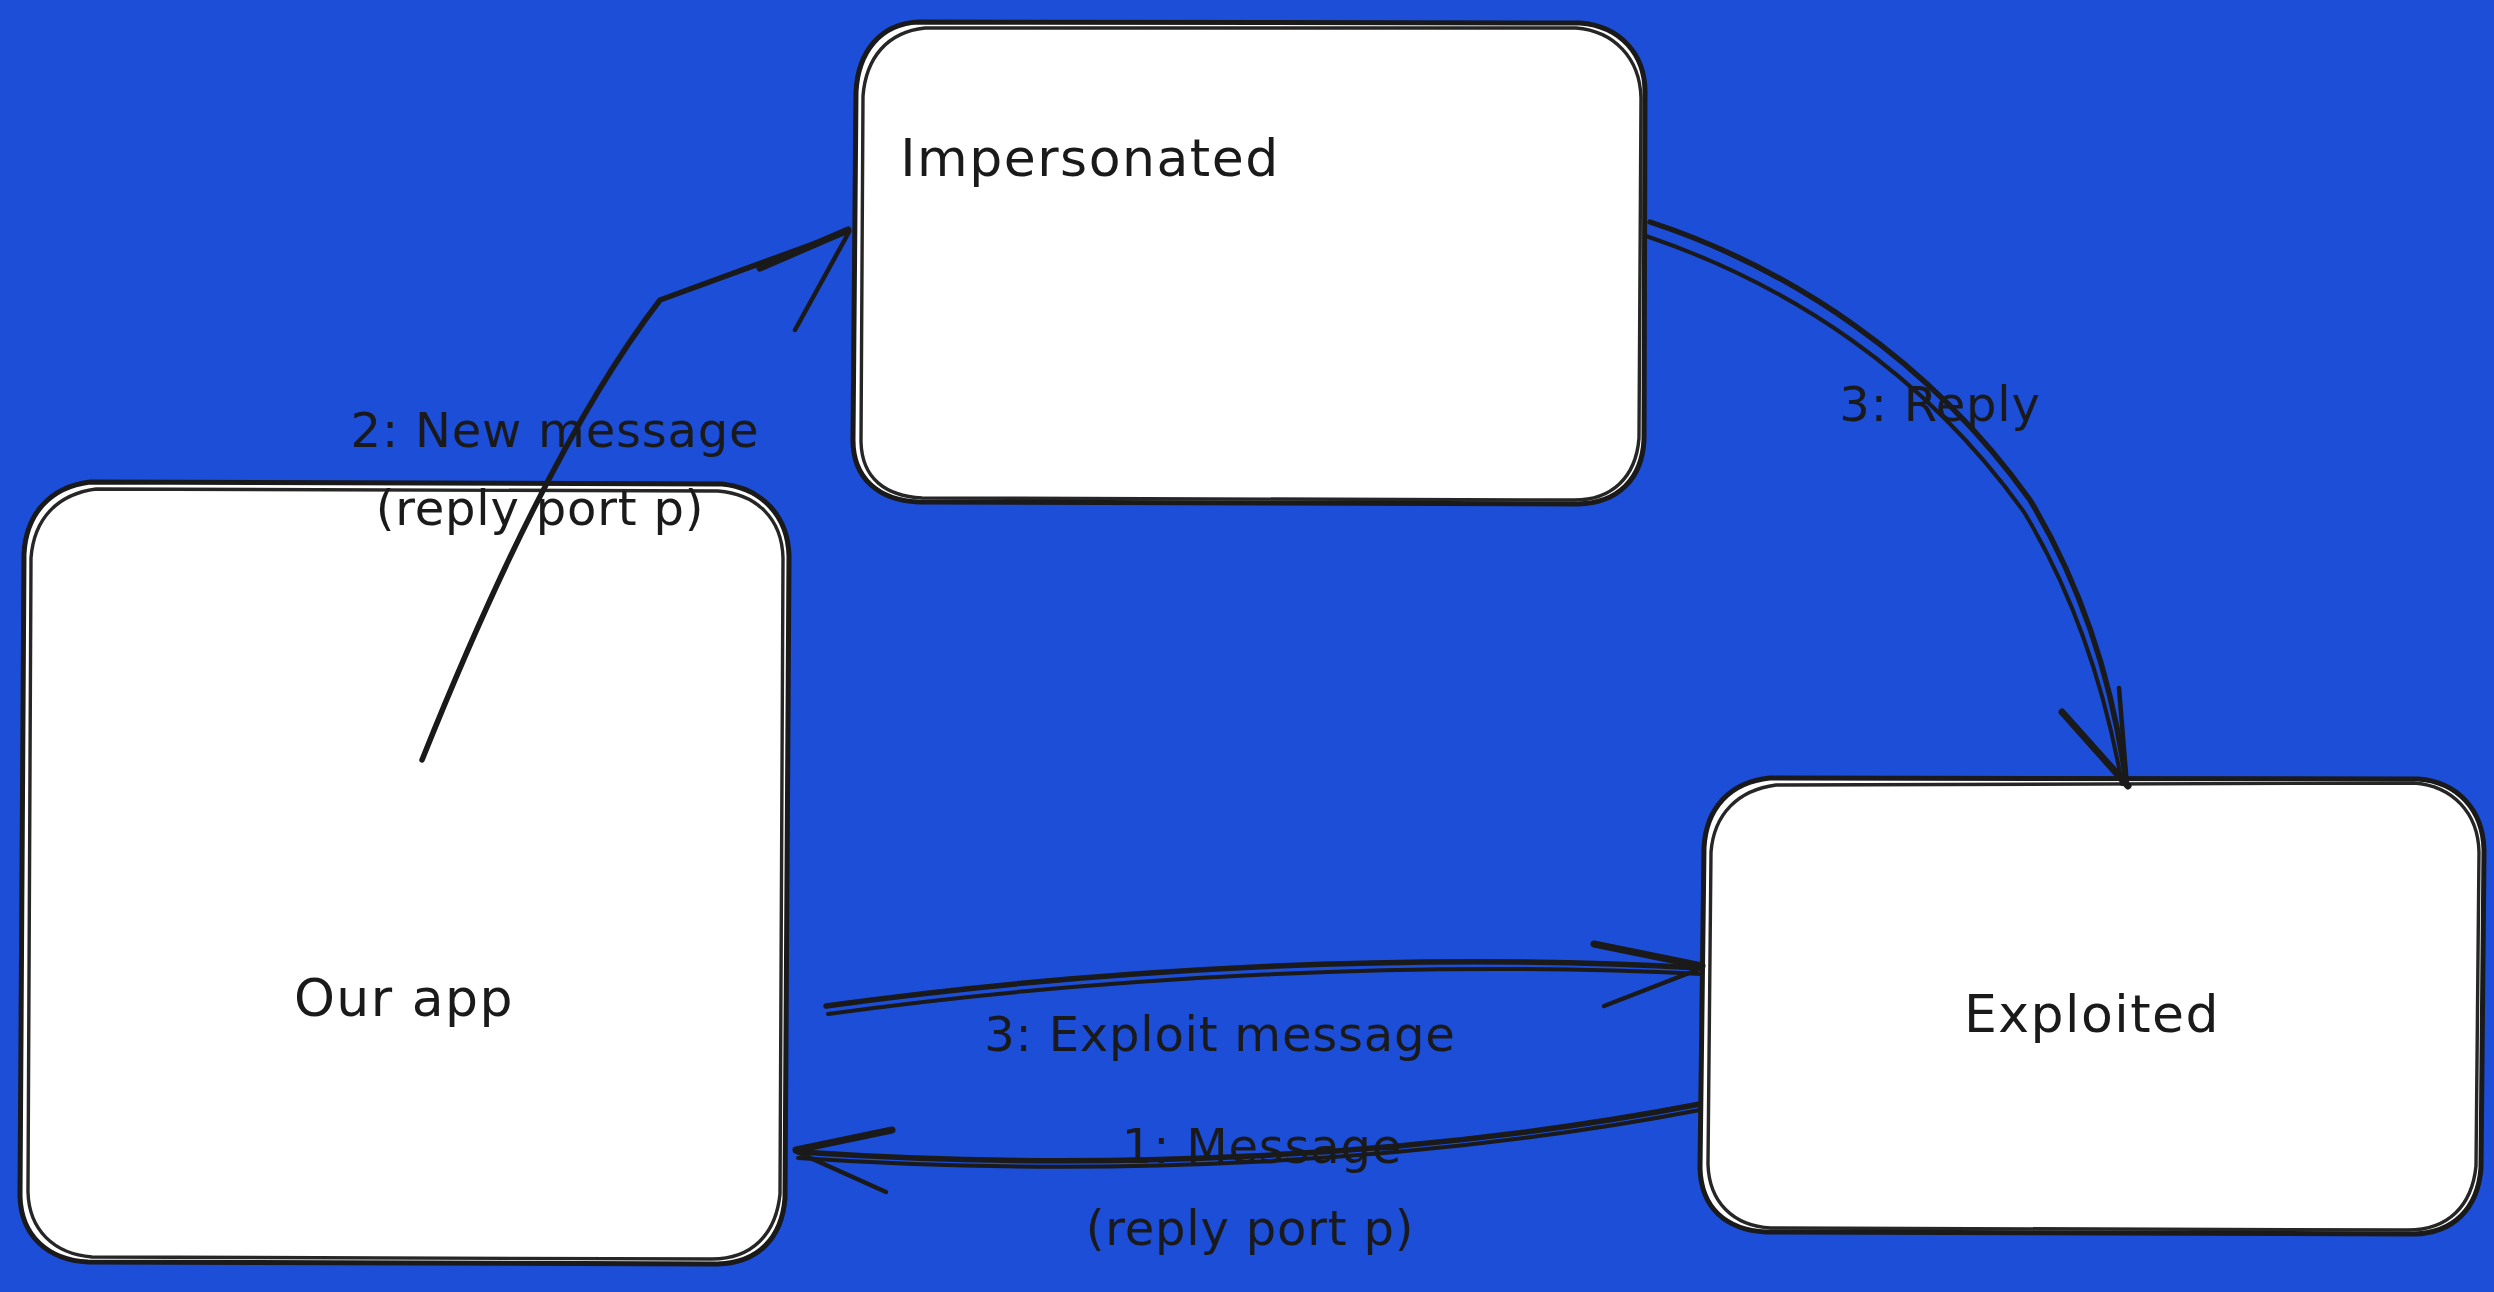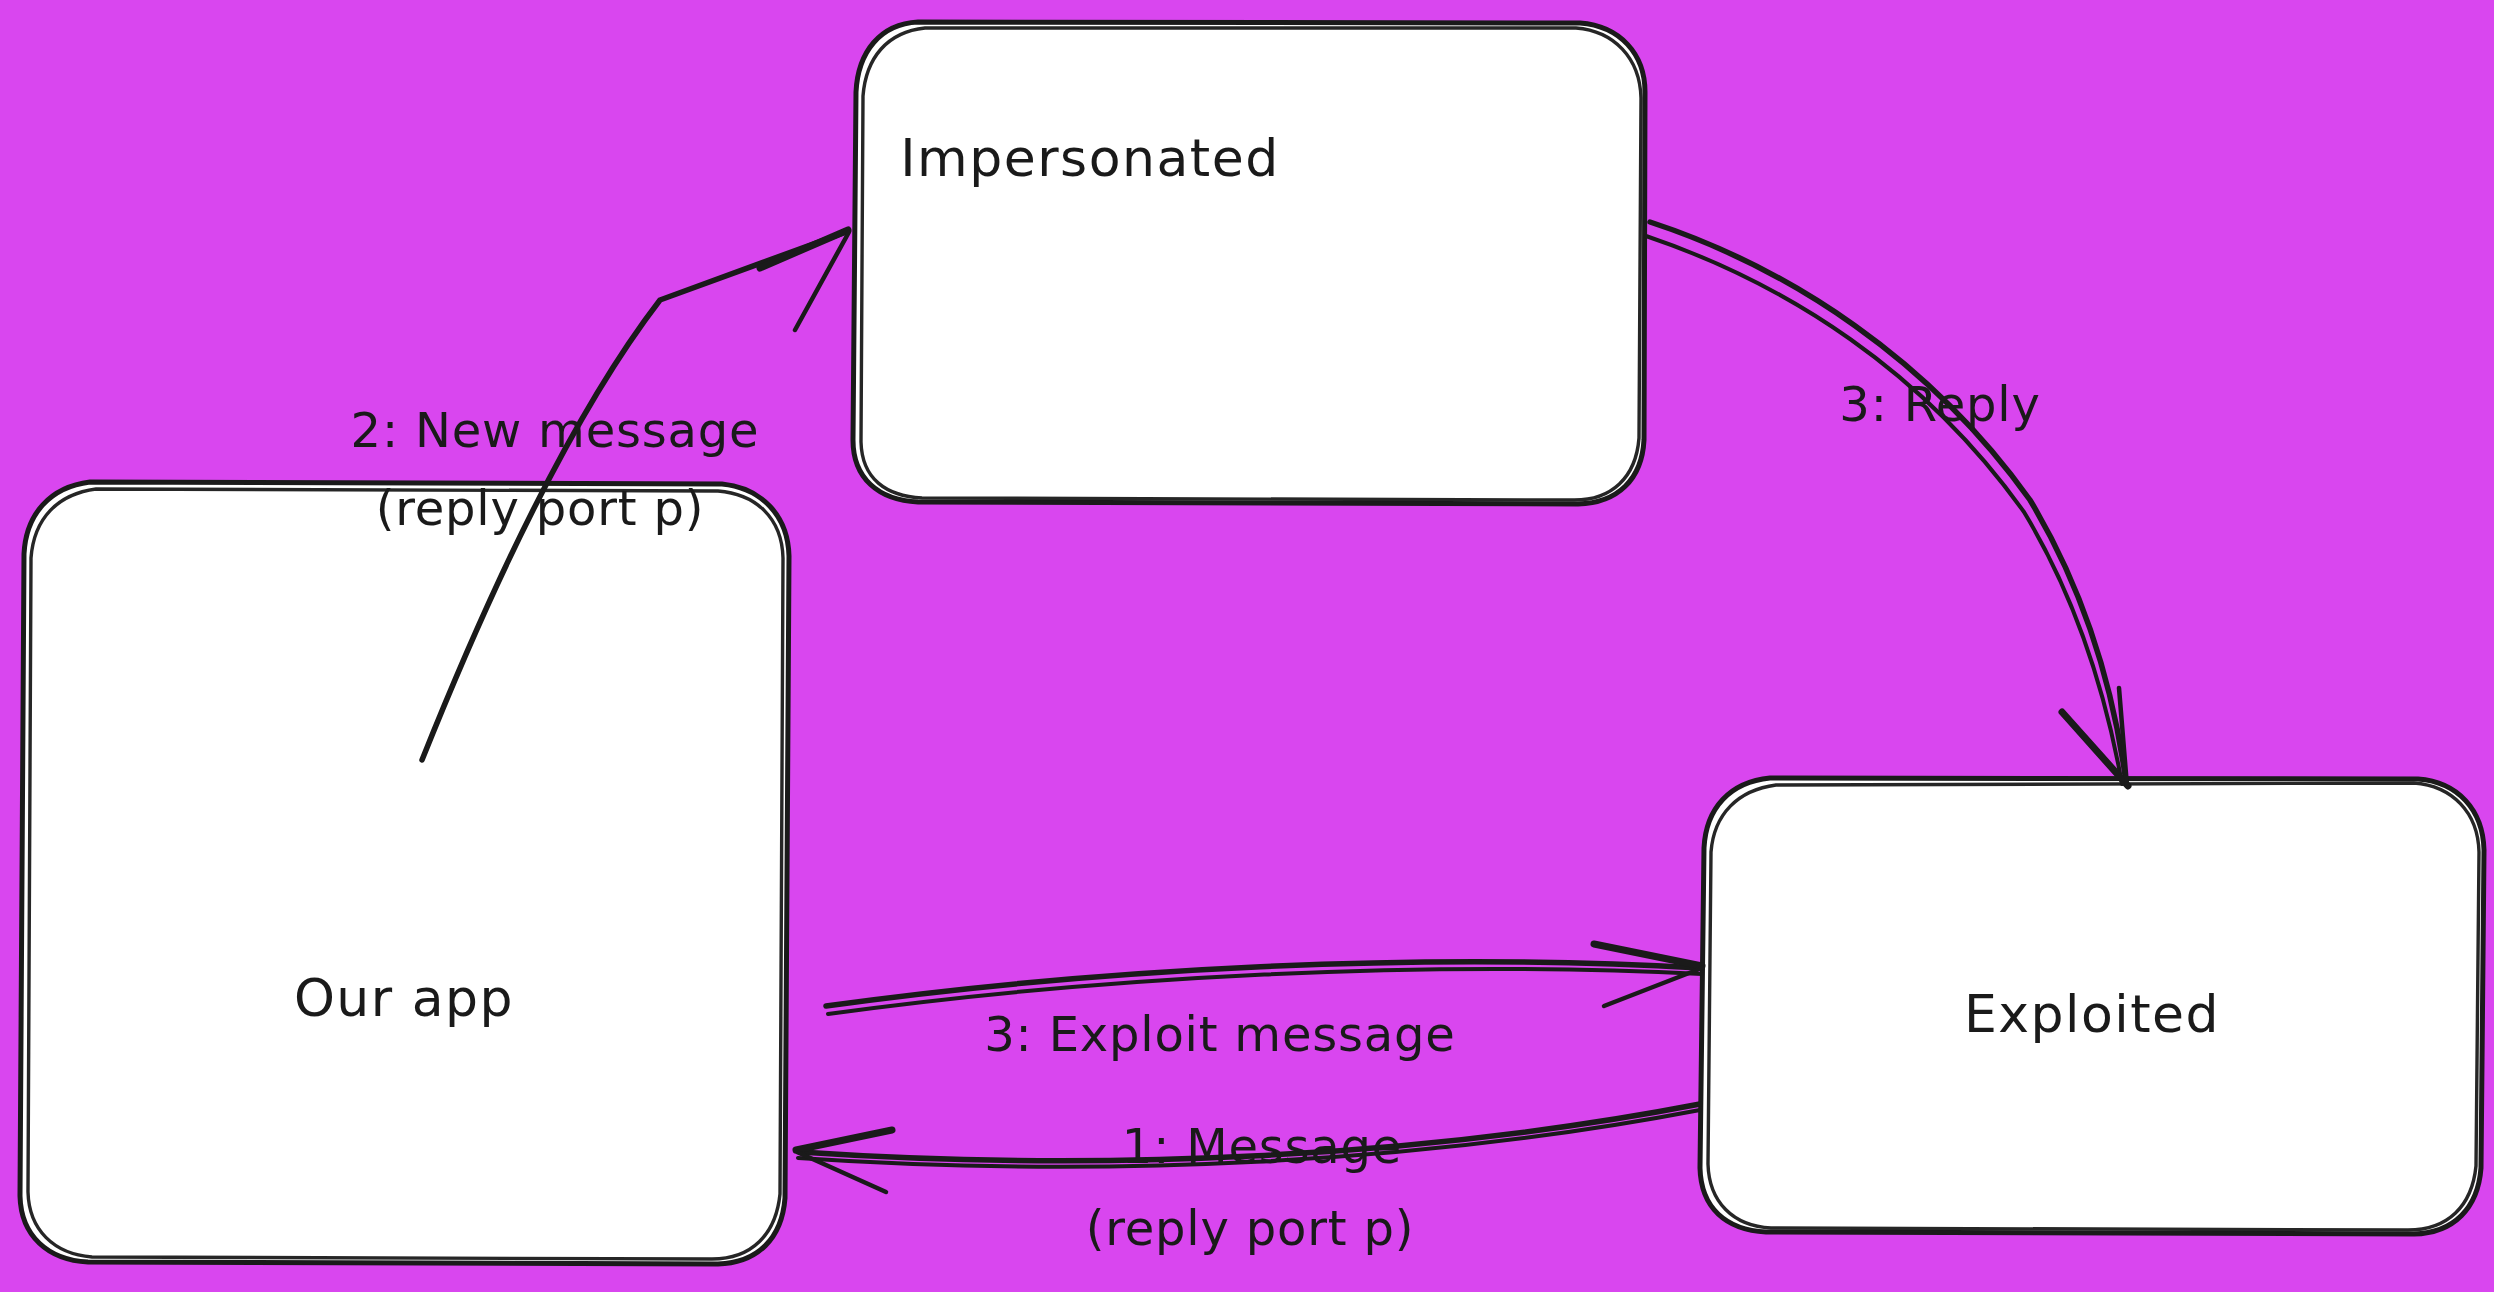--- a/index.html
+++ b/index.html
@@ -10,21 +10,21 @@
   body {
     width: 2494px;
     height: 1292px;
     overflow: hidden;
     font-family: "DejaVu Sans", sans-serif;
   }
   #diagram-root {
     position: relative;
     width: 2494px;
     height: 1292px;
-    background: #d946ef;
+    background: #1d4ed8;
   }
   svg#diagram-canvas {
     position: absolute;
     top: 0;
     left: 0;
     width: 2494px;
     height: 1292px;
     display: block;
   }
   .node-stroke {

